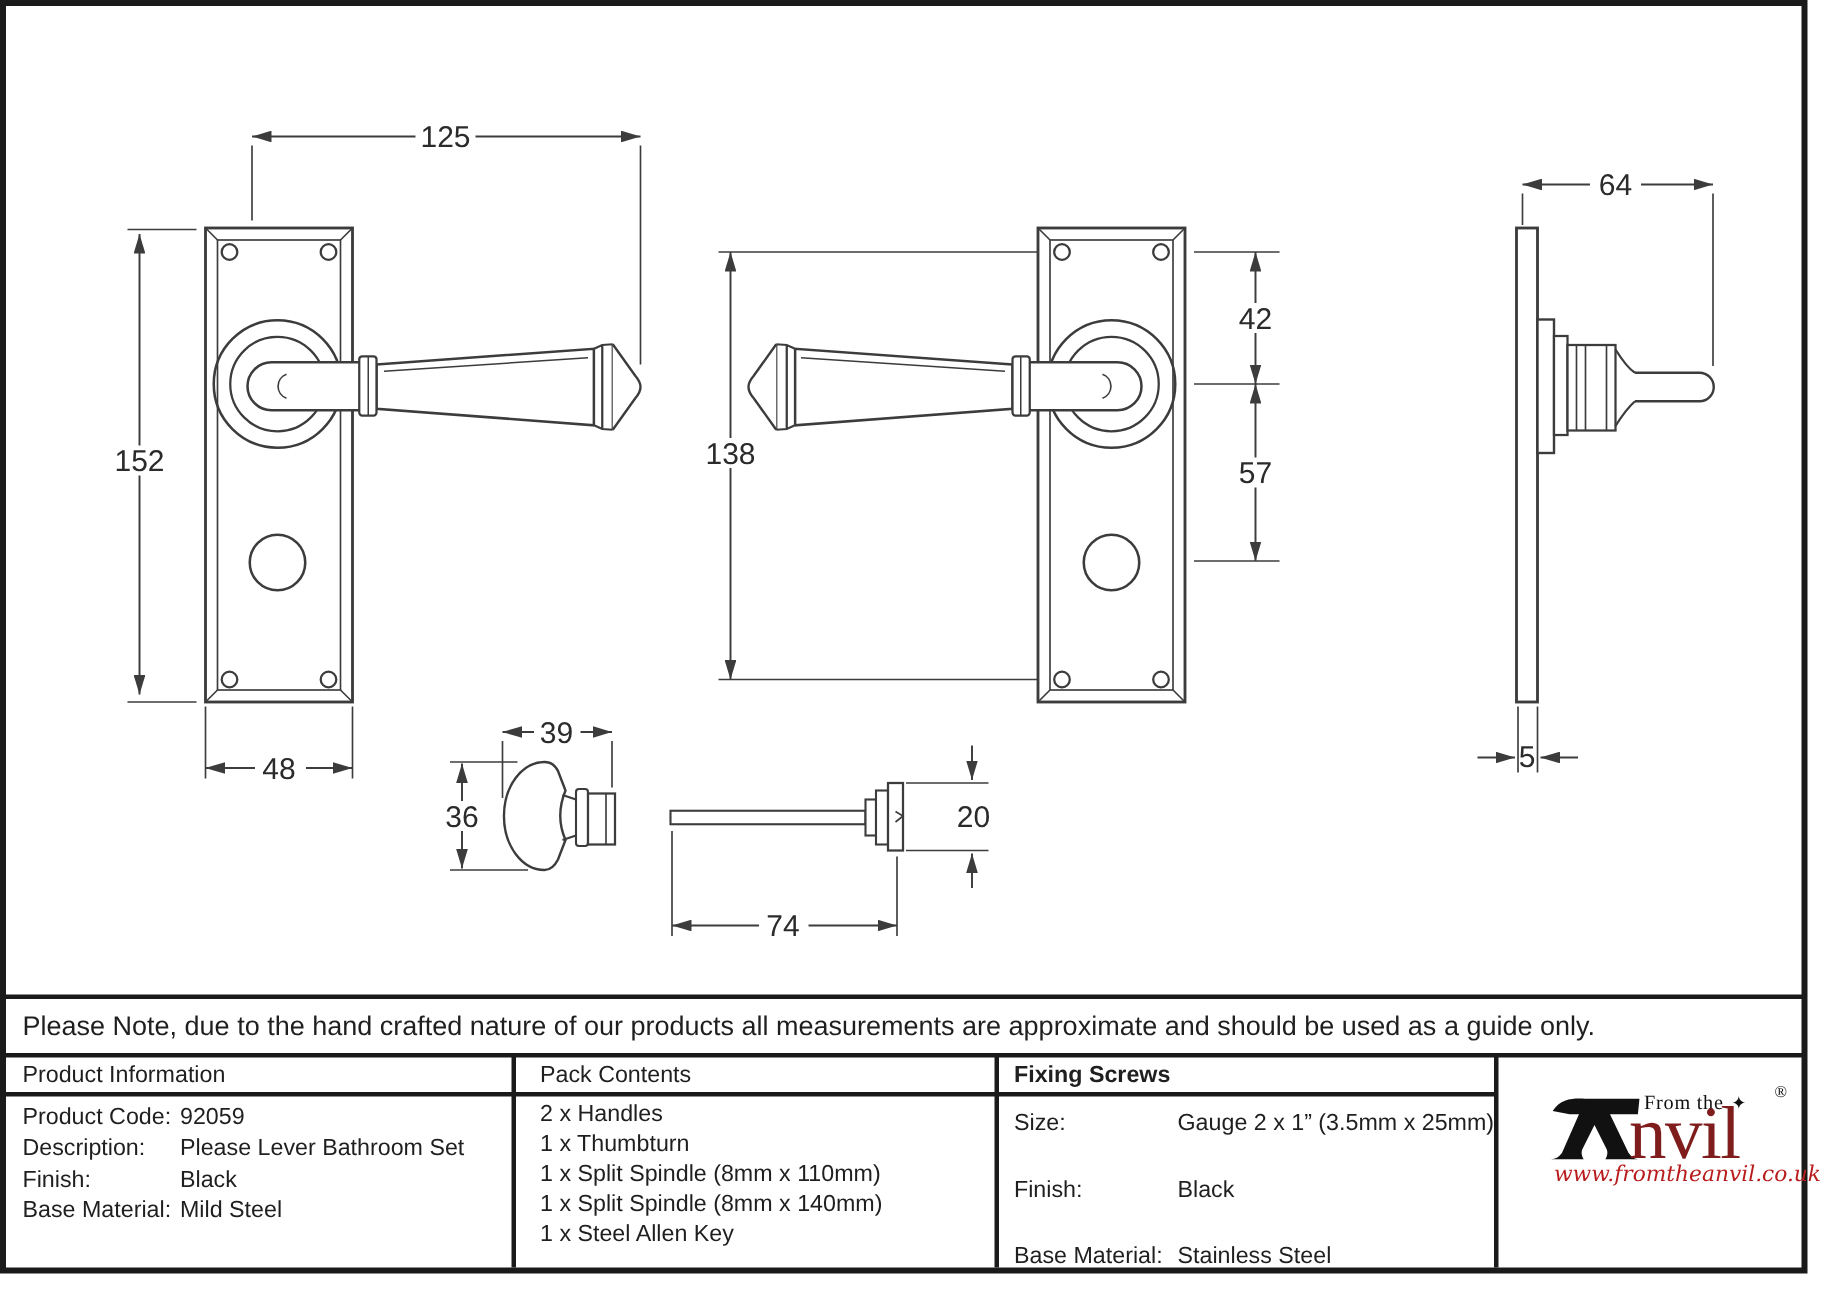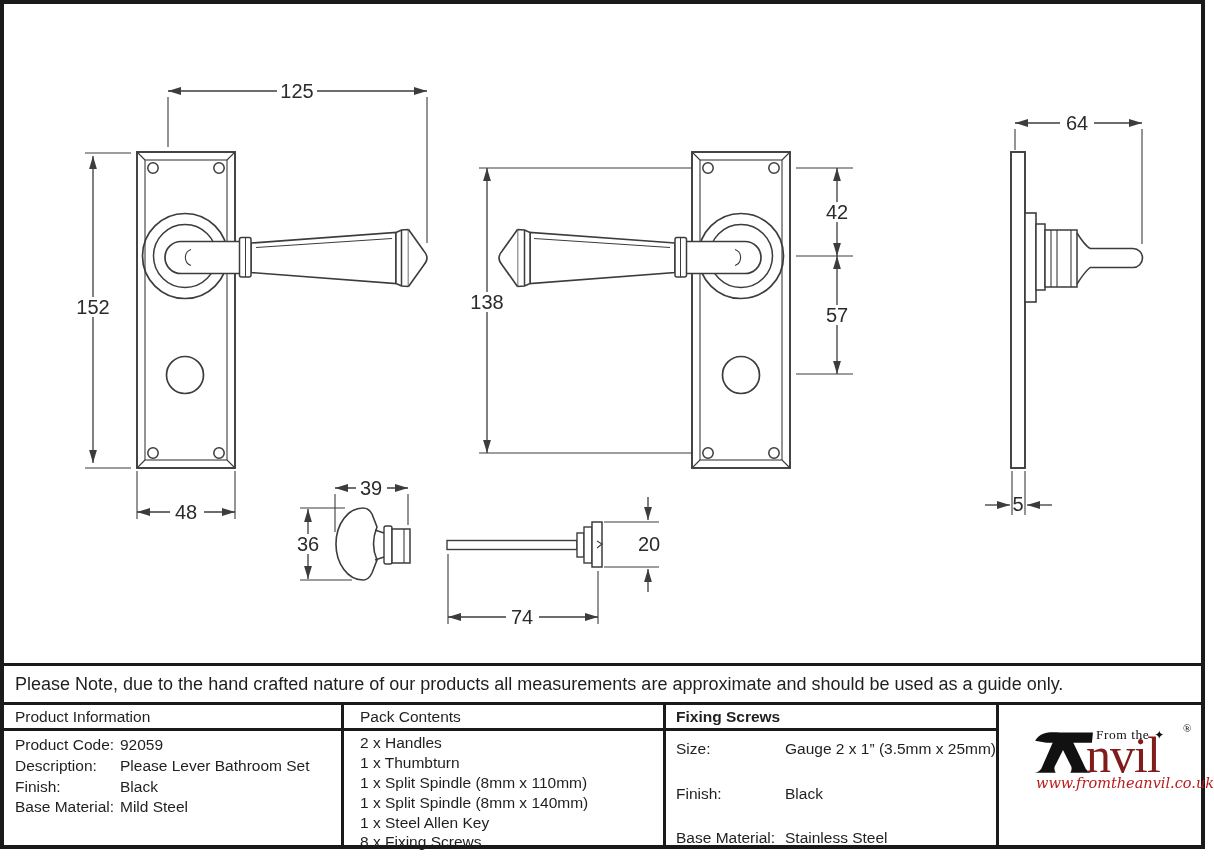--- a/index.html
+++ b/index.html
@@ -239,21 +239,20 @@
     <span class="val">Mild Steel</span>
   </div>
 </div>
 
 <div id="pack-items">
   <div class="pack-item">2 x Handles</div>
   <div class="pack-item">1 x Thumbturn</div>
   <div class="pack-item">1 x Split Spindle (8mm x 110mm)</div>
   <div class="pack-item">1 x Split Spindle (8mm x 140mm)</div>
   <div class="pack-item">1 x Steel Allen Key</div>
-  <div class="pack-item">8 x Fixing Screws</div>
 </div>
 
 <div class="kv-rows" id="fixing-rows">
   <div class="kv-row">
     <span class="lbl">Size:</span>
     <span class="val">Gauge 2 x 1” (3.5mm x 25mm)</span>
   </div>
   <div class="kv-row">
     <span class="lbl">Finish:</span>
     <span class="val">Black</span>

